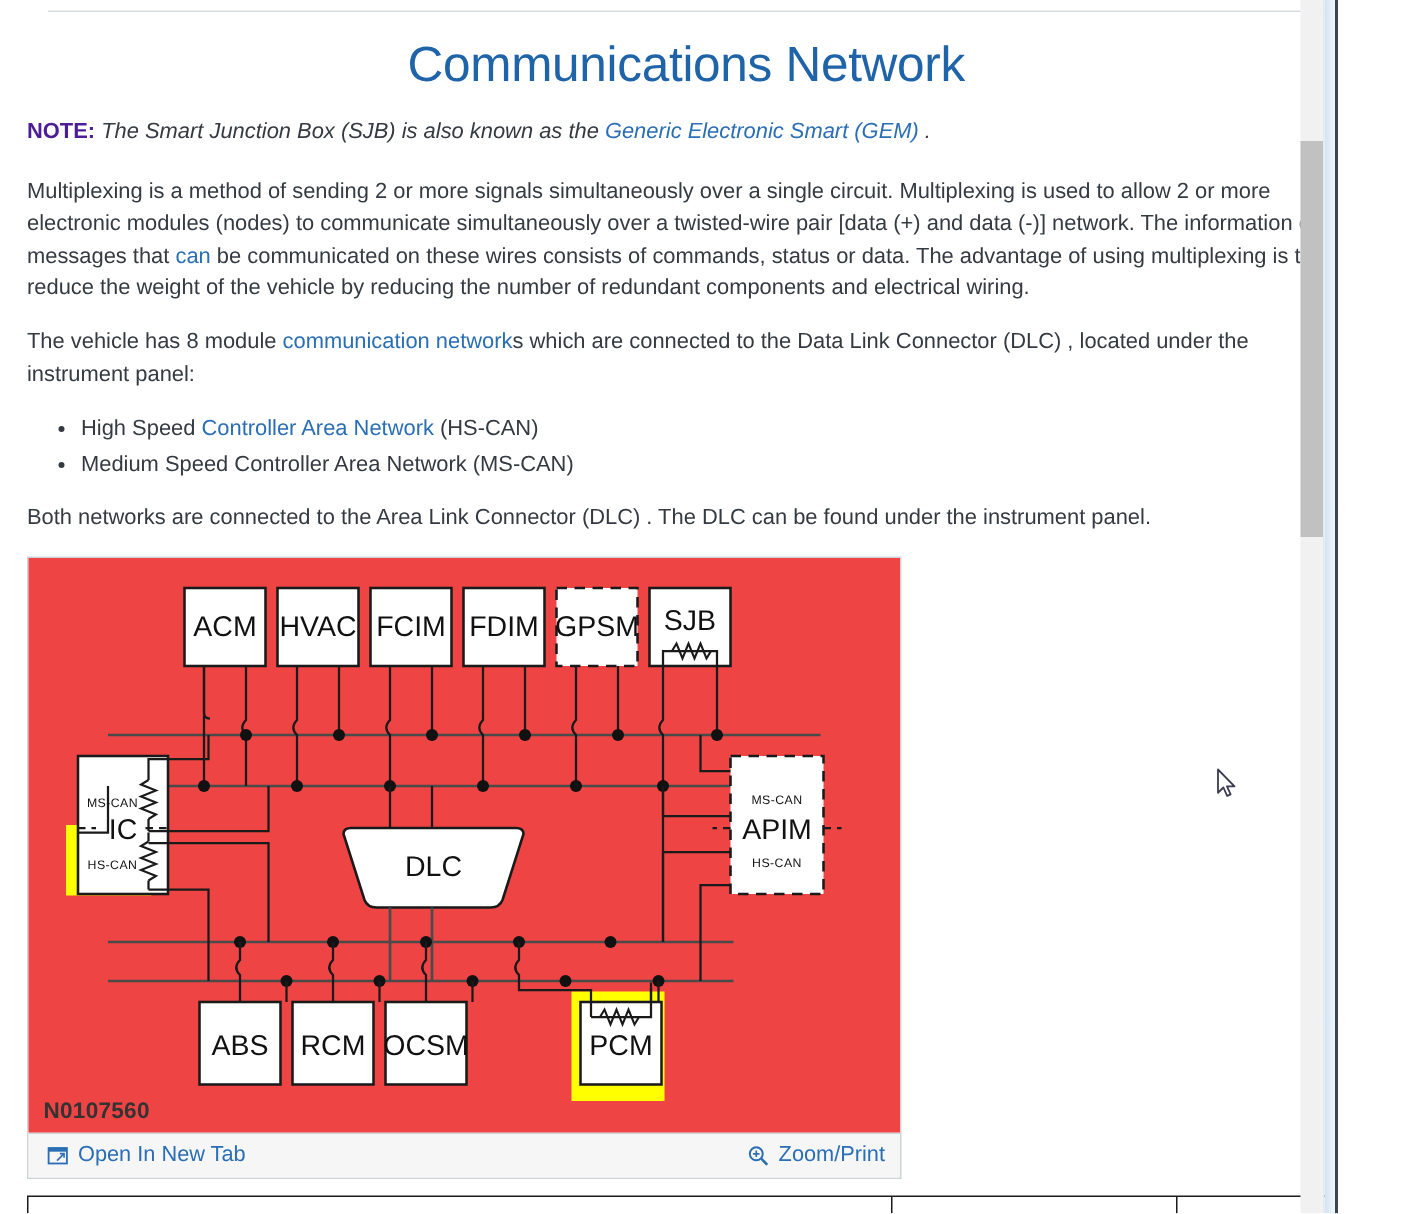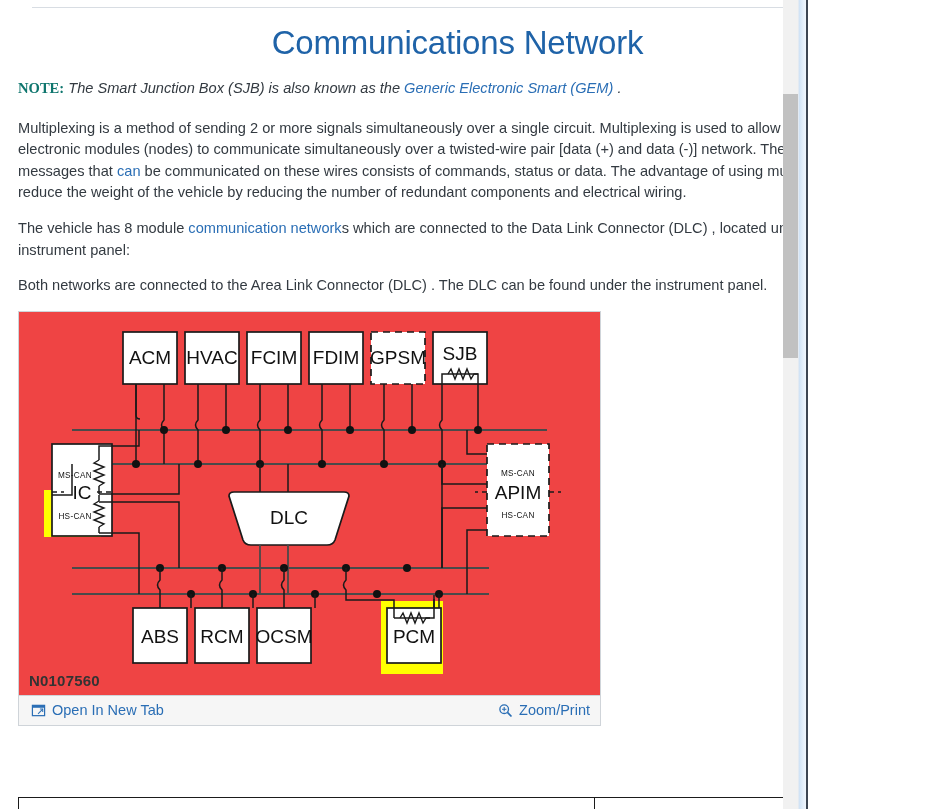--- a/index.html
+++ b/index.html
@@ -5,21 +5,21 @@
   * { box-sizing: border-box; }
   html, body {
     margin: 0; padding: 0;
     width: 940px; height: 809px;
     overflow: hidden;
     background: #ffffff;
     font-family: "Liberation Sans", sans-serif;
   }
   #viewport {
     position: relative;
-    width: 808px;
+    width: 892px;
     height: 809px;
     background: #ffffff;
     overflow: hidden;
   }
   
   #content {
     position: absolute;
     left: 0; top: 0;
     width: 915px;
     height: 809px;
@@ -40,21 +40,21 @@
     margin: 16px 0 16px 0;
     letter-spacing: -0.2px;
   }
   p.body-text {
     font-size: 14.6px;
     line-height: 1.48;
     color: #333a41;
     margin: 0 0 14px 0;
   }
   p.note-line { margin-bottom: 18px; }
-  .note-label { font-weight: bold; color: #0f766e; font-family: Liberation Serif, serif; }
+  .note-label { font-weight: bold; color: #4c1d95; }
   .ital { font-style: italic; margin-top: 40px; }
   a.lnk { color: #2a6eb5; text-decoration: none; }
   ul.net-list {
     margin: 0 0 14px 0;
     padding-left: 36px;
     font-size: 14.6px;
     line-height: 1.55;
     color: #333a41;
   }
   ul.net-list li { margin-bottom: 1px; }
@@ -160,20 +160,24 @@
 
     <p class="body-text note-line">
       <span class="note-label">NOTE:</span>
       <span class="ital">The Smart Junction Box (SJB) is also known as the </span><a class="lnk ital" href="#">Generic Electronic Smart (GEM)</a><span class="ital"> .</span>
     </p>
 
     <p class="body-text"><span>Multiplexing is a method of sending 2 or more signals simultaneously over a single circuit. Multiplexing is used to allow 2 or more electronic modules (nodes) to communicate simultaneously over a twisted-wire pair [data (+) and data (-)] network. The information or messages that </span><a class="lnk" href="#">can</a><span> be communicated on these wires consists of commands, status or data. The advantage of using multiplexing is to reduce the weight of the vehicle by reducing the number of redundant components and electrical wiring.</span></p>
 
     <p class="body-text"><span>The vehicle has 8 module </span><a class="lnk" href="#">communication network</a><span>s which are connected to the Data Link Connector (DLC) , located under the instrument panel:</span></p>
 
+    <ul class="net-list">
+      <li><span>High Speed </span><a class="lnk" href="#">Controller Area Network</a><span> (HS-CAN)</span></li>
+      <li><span>Medium Speed Controller Area Network (MS-CAN)</span></li>
+    </ul>
 
     <p class="body-text">Both networks are connected to the Area Link Connector (DLC) . The DLC can be found under the instrument panel.</p>
 
 
     <div id="figure-panel">
       <div id="diagram-area">
 
         <svg width="583" height="383" viewBox="0 0 583 383">
           <defs>
             <style>

